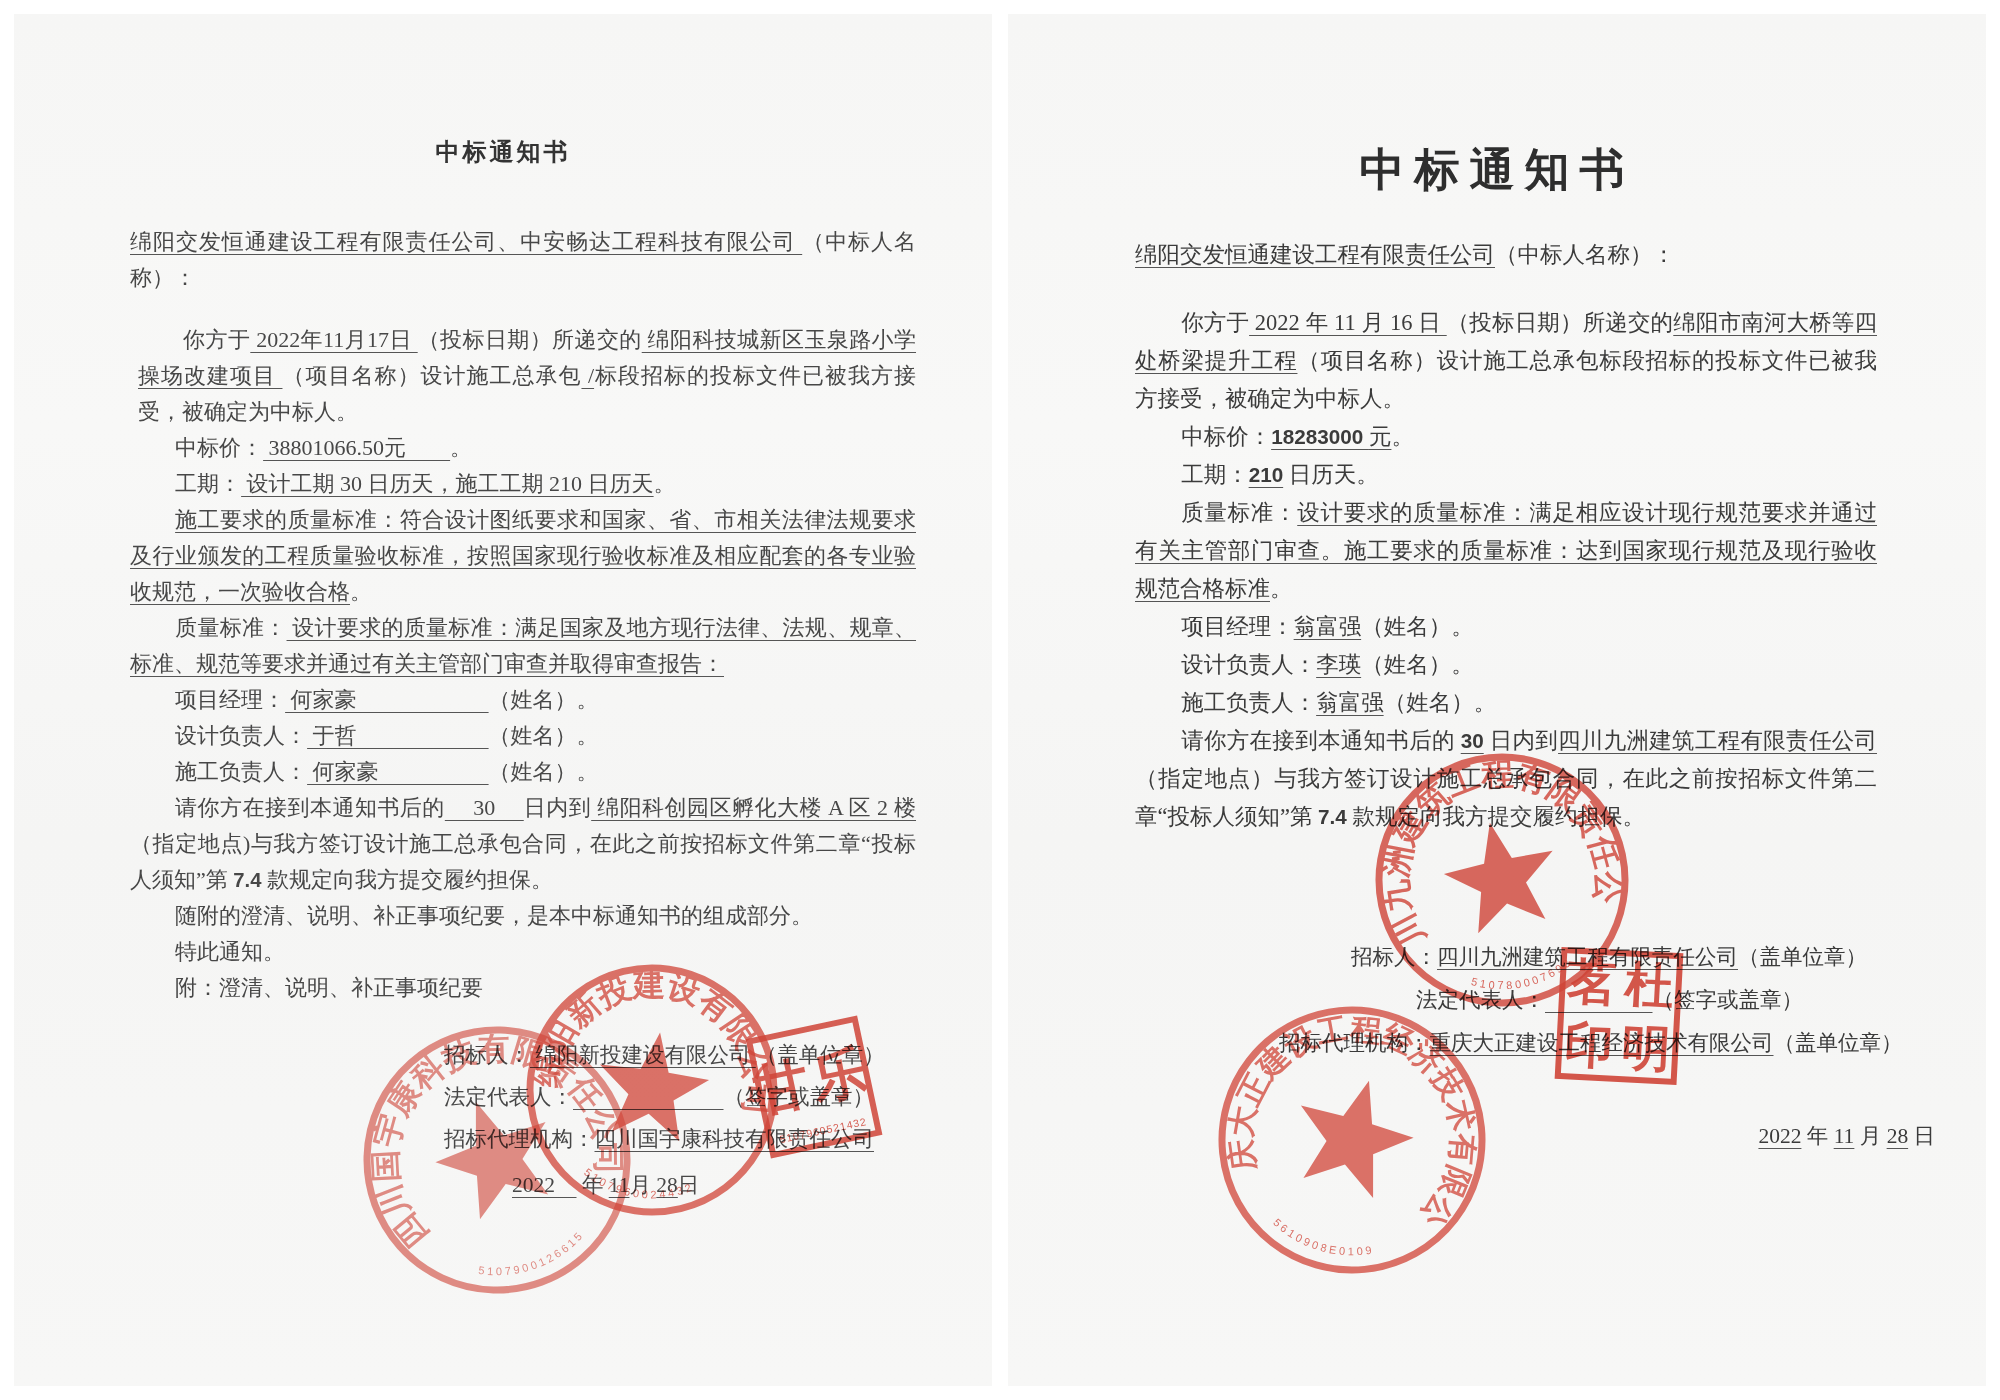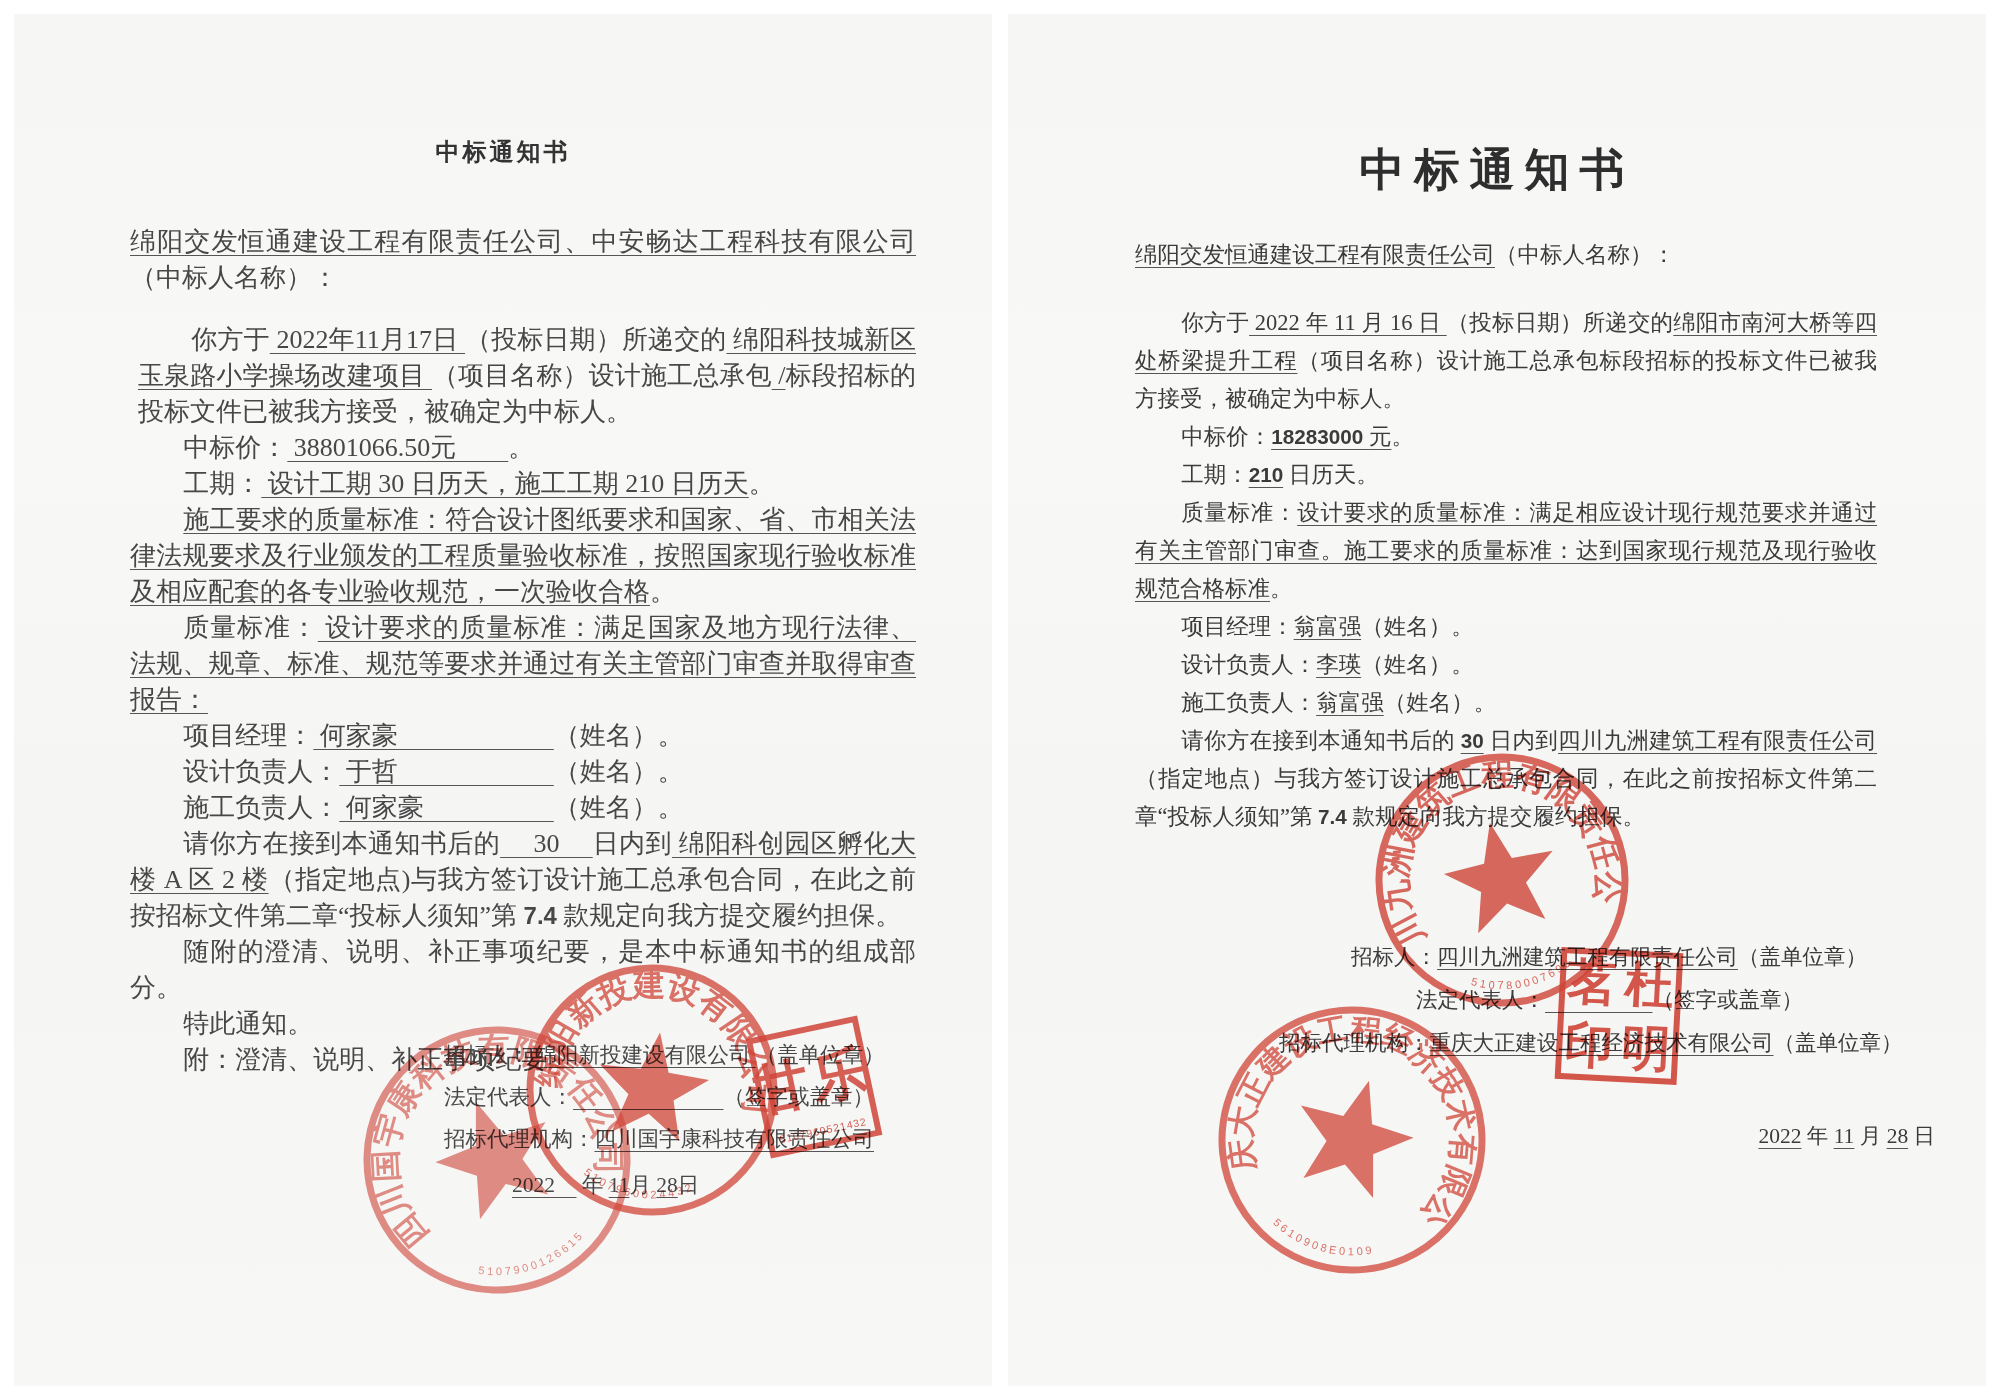--- a/index.html
+++ b/index.html
@@ -12,21 +12,21 @@
     background:linear-gradient(180deg,#f6f6f5 0%,#f8f8f7 30%,#f5f5f4 60%,#f7f7f6 100%);}
   #pageL{left:14px;color:#474747;}
   #pageR{left:1008px;color:#3b3b3b;}
 
   .title-l{position:absolute;top:122px;left:0;width:100%;margin:0;text-align:center;
     font-size:24px;font-weight:bold;letter-spacing:3px;color:#333;}
   .title-r{position:absolute;top:126px;left:0;width:100%;margin:0;text-align:center;
     font-size:45px;font-weight:600;letter-spacing:10px;color:#2e2e2e;}
 
   .body{position:absolute;}
-  #bodyL{top:210px;left:116px;width:786px;font-size:26px;line-height:36px;}
+  #bodyL{top:210px;left:116px;width:786px;font-size:22px;line-height:36px;}
   #bodyR{top:222px;left:127px;width:742px;font-size:22.5px;line-height:38px;}
   .ln{margin:0;text-indent:2.05em;text-align:justify;}
   .ln.k-recipient{text-indent:0;}
   #bodyL .k-intro{margin-top:26px;margin-left:8px;}
   #bodyR .k-intro{margin-top:30px;}
 
   .u{text-decoration:underline;text-underline-offset:5px;text-decoration-thickness:1px;text-decoration-color:#555;}
   .b{font-family:"Liberation Sans","DejaVu Sans",sans-serif;font-weight:bold;font-size:.92em;}
 
   .sig{position:absolute;}

